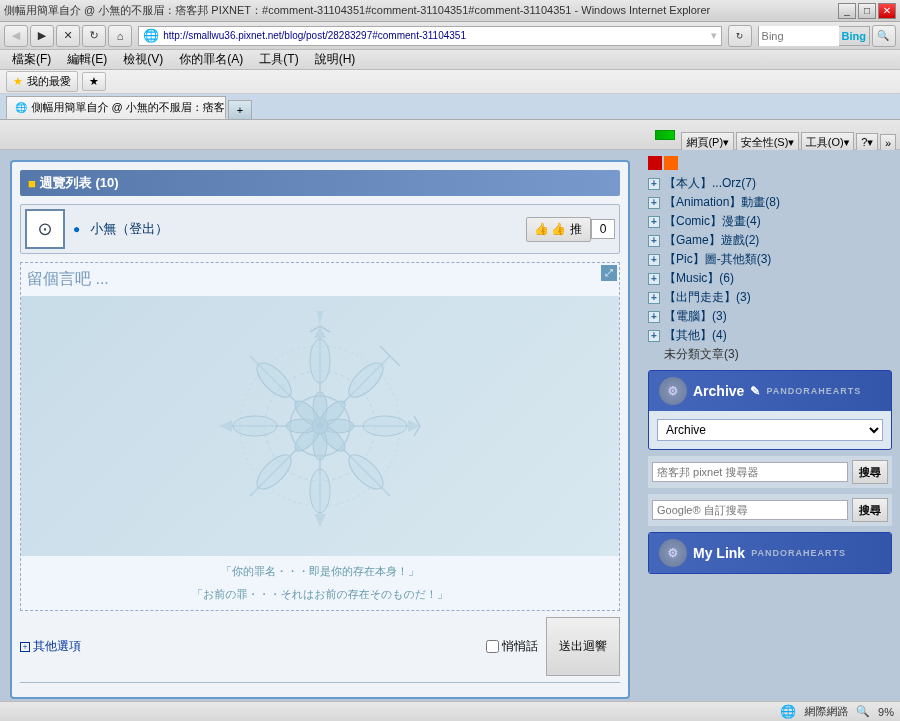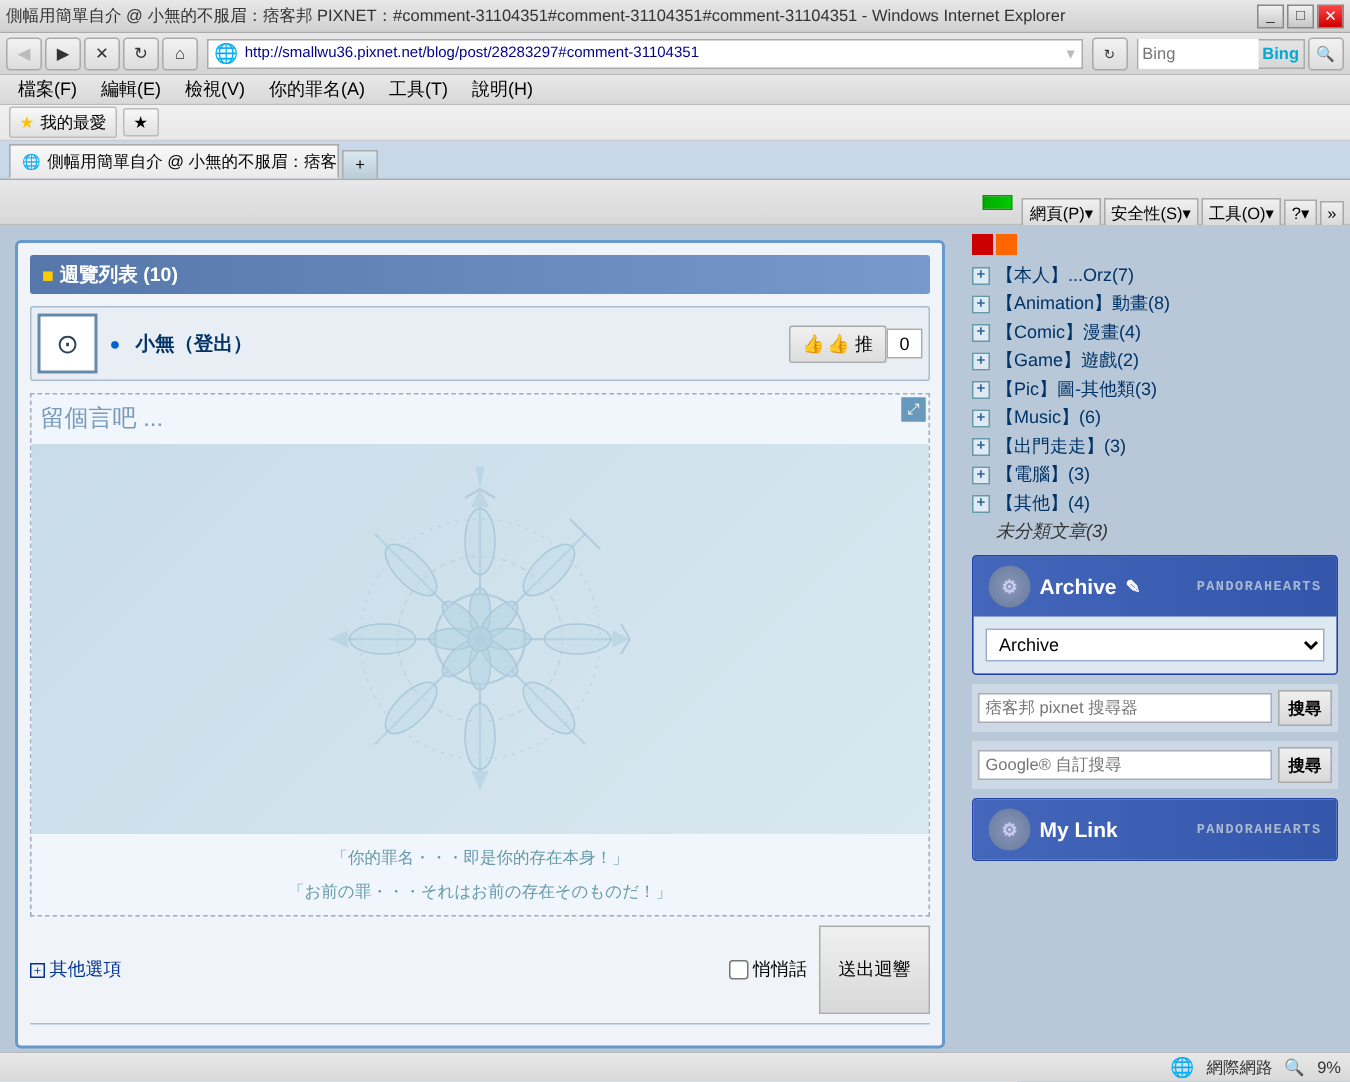--- a/index.html
+++ b/index.html
@@ -192,21 +192,21 @@
       border-radius: 2px;
     }
     .user-avatar {
       width: 40px; height: 40px;
       border: 2px solid #6688aa;
       background: #fff;
       display: flex; align-items: center; justify-content: center;
       font-size: 18px; color: #334455;
     }
     .user-dot { color: #0066cc; margin-right: 2px; }
-    .user-name { color: #003366; font-weight: bold; font-size: 13px; }
+    .user-name { color: #003366; font-weight: normal; font-size: 13px; }
     .thumb-btn {
       margin-left: auto;
       display: flex; align-items: center; gap: 2px;
       background: linear-gradient(to bottom, #f0f0f0, #ddd);
       border: 1px solid #aaa; border-radius: 2px;
       padding: 3px 8px; cursor: pointer; font-size: 12px;
     }
     .thumb-count {
       background: #fff;
       border: 1px solid #aaa;
@@ -278,21 +278,21 @@
       padding: 1px 0; cursor: pointer; color: #003366;
       font-size: 12px;
     }
     .cat-plus {
       color: #336699; font-size: 10px; font-weight: bold;
       width: 12px; height: 12px;
       border: 1px solid #6699aa;
       display: flex; align-items: center; justify-content: center;
       background: #e0eaf2;
     }
-    .cat-uncategorized { color: #333; font-size: 12px; padding: 1px 0 1px 16px; font-style: italic; }
+    .cat-uncategorized { color: #333; font-size: 12px; padding: 1px 0 1px 16px; }
 
     
     .widget-box {
       background: linear-gradient(to bottom, #3355aa, #2244aa);
       border: 1px solid #2244aa;
       border-radius: 3px;
       overflow: hidden;
     }
     .widget-header {
       background: linear-gradient(to right, #4466bb, #3355aa);
@@ -302,21 +302,21 @@
     }
     .widget-header-icon {
       width: 28px; height: 28px;
       background: radial-gradient(circle, #8899bb, #667799);
       border-radius: 50%;
       display: flex; align-items: center; justify-content: center;
       font-size: 14px; color: #cce;
     }
     .widget-subtitle {
       font-size: 9px; color: #aabbd0; letter-spacing: 1px;
-      text-align: right; flex: 1; font-family: Liberation Mono, monospace;
+      text-align: left; flex: 1;
     }
     .widget-body {
       background: #dde8f0;
       padding: 8px;
     }
     .archive-select {
       width: 100%; height: 22px;
       border: 1px solid #99aacc;
       background: #fff;
       font-size: 12px; padding: 0 4px;

